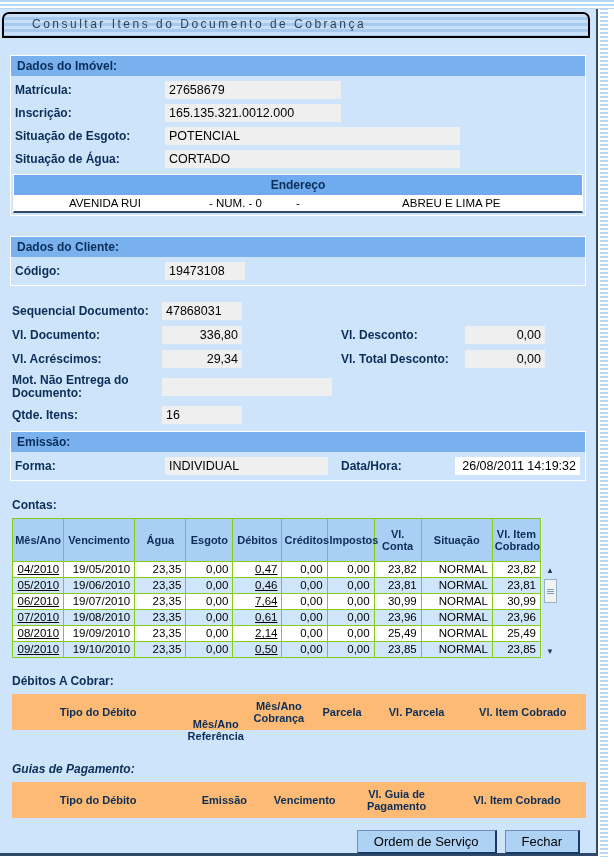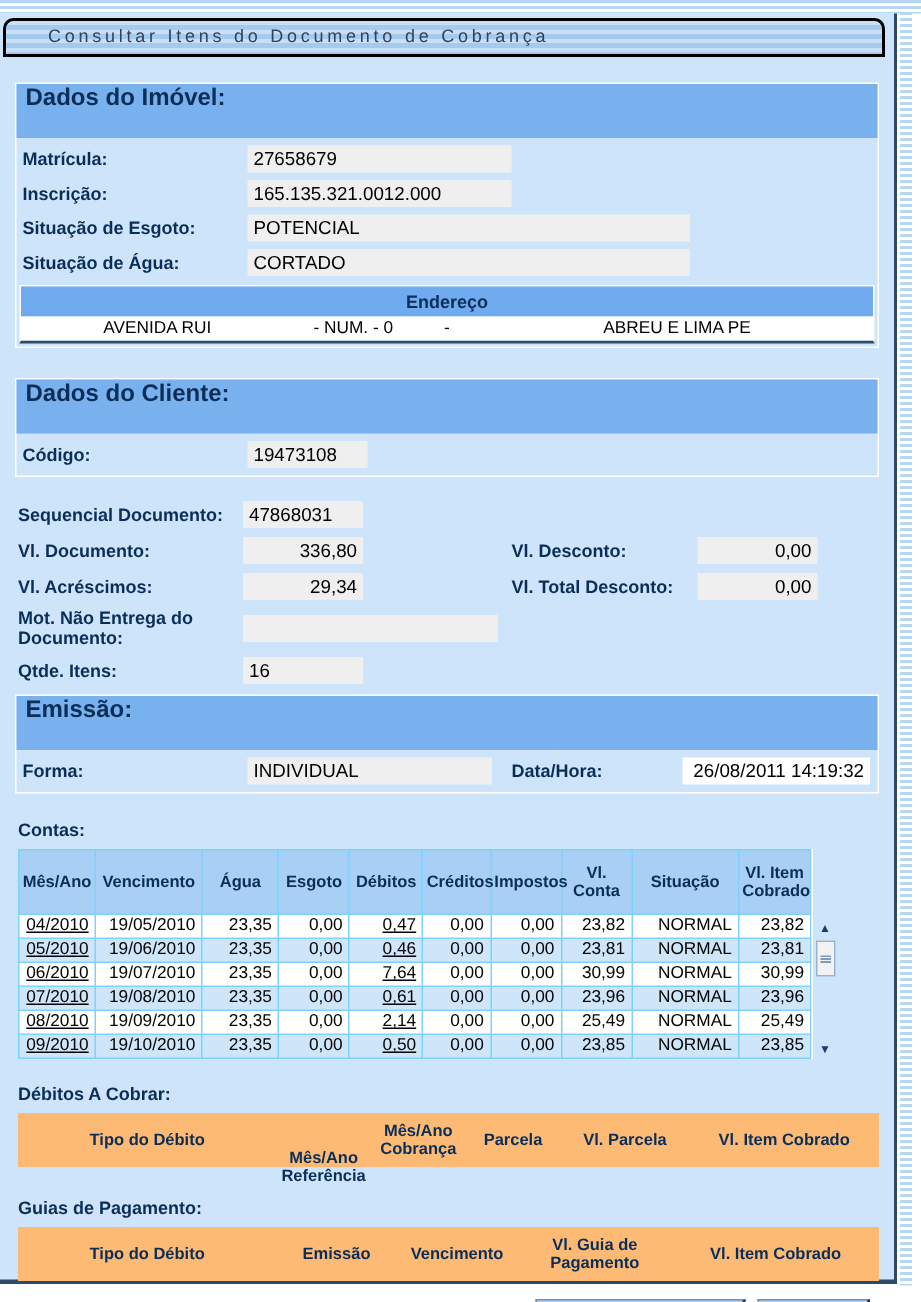--- a/index.html
+++ b/index.html
@@ -20,22 +20,22 @@
     border:2px solid #000;border-radius:7px 7px 0 0;
     background:repeating-linear-gradient(180deg,#c8dff7 0 3px,#a6caee 3px 6px);
     color:#31415a;font-size:12px;letter-spacing:2.5px;
     line-height:21px;padding-left:28px;white-space:nowrap;overflow:hidden;
   }
   .section{border:1px solid #ffffff;margin:0 10px;}
   .m-imovel{margin-top:17px;}
   .m-cliente{margin-top:20px;}
   .m-emissao{margin-top:7px;}
   .sec-header{
-    height:36px;line-height:20px;background:#79b1ee;color:#0b2e59;
-    font-weight:bold;font-size:16px;padding-left:6px;
+    height:20px;line-height:20px;background:#79b1ee;color:#0b2e59;
+    font-weight:bold;font-size:12px;padding-left:6px;
   }
   .frow{display:flex;align-items:center;margin:5px 0;padding-left:4px;}
   .flabel{width:150px;font-weight:bold;font-size:12px;color:#0b2e59;line-height:13px;}
   .field{
     background:#efefef;height:18px;display:flex;align-items:center;
     font-size:12.5px;color:#000;padding:0 4px;box-sizing:border-box;
   }
   .field.num{justify-content:flex-end;}
   .field.white{background:#ffffff;}
   .w120{width:176px;} .w220{width:295px;} .w80{width:80px;} .w390{width:392px;}
@@ -45,21 +45,21 @@
   .endereco-row{display:flex;background:#ffffff;height:16px;align-items:center;font-size:11.5px;color:#000;}
   .endereco-row span{text-align:center;}
   .ep0{width:32%;} .ep1{width:14%;} .ep2{width:8%;} .ep3{width:46%;}
   .docblock{margin:16px 10px 0 10px;}
   .docblock .frow{margin:6px 0;padding-left:2px;}
   .lbl2{width:124px;margin-left:99px;font-weight:bold;font-size:12px;color:#0b2e59;}
   .mot-row{align-items:center;}
   .contas-label,.sub-label{margin:0 0 0 12px;font-weight:bold;font-size:12px;color:#0b2e59;}
   .contas-label{margin-top:17px;}
   .tablewrap{display:flex;margin:6px 10px 0 12px;}
-  table.contas{border-collapse:separate;border-spacing:1px;background:#7dd3fc;width:529px;table-layout:fixed;}
+  table.contas{border-collapse:separate;border-spacing:1px;background:#84cc16;width:529px;table-layout:fixed;}
   table.contas th{
     background:#a9cff4;color:#0b2e59;font-size:11px;font-weight:bold;
     height:42px;vertical-align:middle;text-align:center;padding:0 2px;line-height:12px;
   }
   table.contas td{
     background:#fff;font-size:11.5px;color:#000;height:15px;line-height:15px;
     padding:0 4px;white-space:nowrap;overflow:hidden;
   }
   table.contas tr:nth-child(even) td{background:#cfe5fa;}
   td.ctr{text-align:right;} td.rgt{text-align:right;}
@@ -79,21 +79,21 @@
   .sb-grip{width:7px;height:5px;background:repeating-linear-gradient(180deg,#7d9cbd 0 1px,transparent 1px 2px);}
   .sb-spacer{flex:1;}
   .headerbar{
     display:flex;align-items:center;background:#fdba74;height:36px;
     margin:6px 10px 0 12px;color:#0b2e59;font-weight:bold;font-size:11px;line-height:12px;
   }
   .headerbar span{text-align:center;}
   .d0{width:30%;} .d1{width:11%;margin-top:36px;} .d2{width:11%;} .d3{width:11%;} .d4{width:15%;} .d5{width:22%;}
   .g0{width:30%;} .g1{width:14%;} .g2{width:14%;} .g3{width:18%;} .g4{width:24%;}
   .sub-label.debitos{margin-top:16px;}
-  .sub-label.guias{margin-top:20px;}
+  .sub-label.guias{margin-top:32px;font-style:italic;}
   .btnrow{display:flex;justify-content:flex-end;gap:8px;margin:12px 16px 0 0;}
   .btn{
     font-family:"Liberation Sans", sans-serif;font-size:13px;color:#000;
     background:#aed2f4;height:24px;padding:0 16px;
     border-top:1px solid #6c90b8;border-left:1px solid #6c90b8;
     border-right:2px solid #173a66;border-bottom:2px solid #173a66;
     cursor:pointer;
   }
 </style>
 </head>

